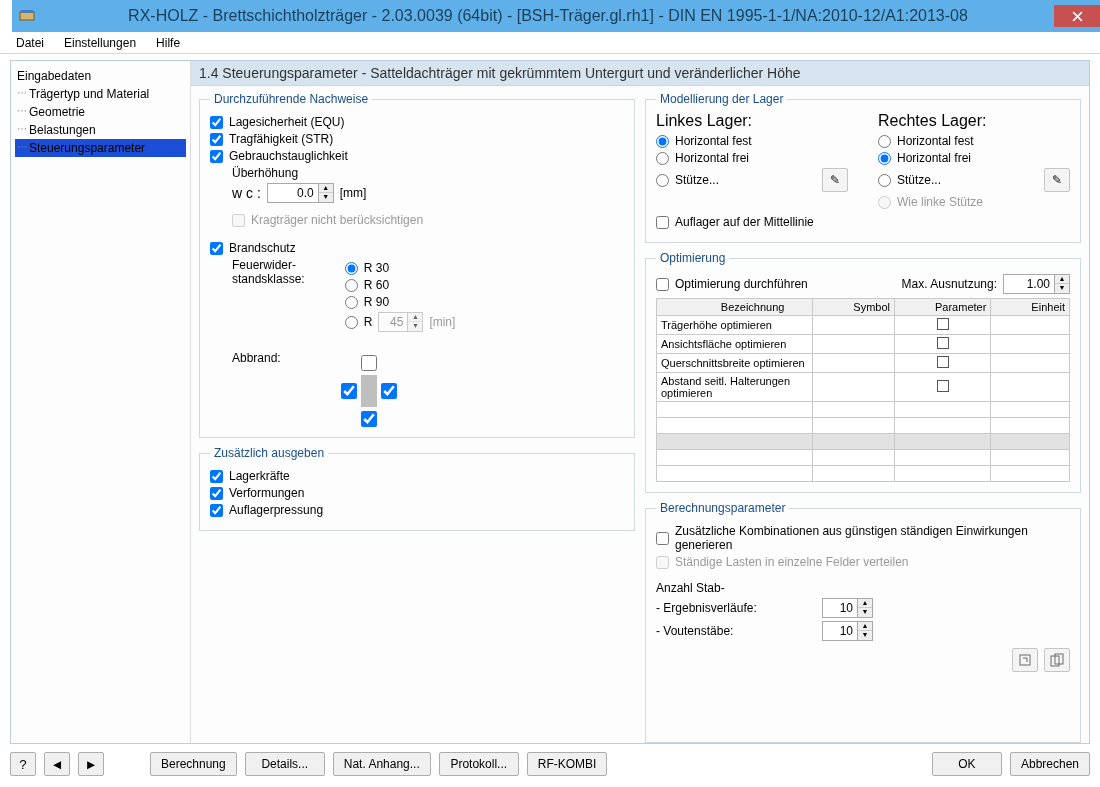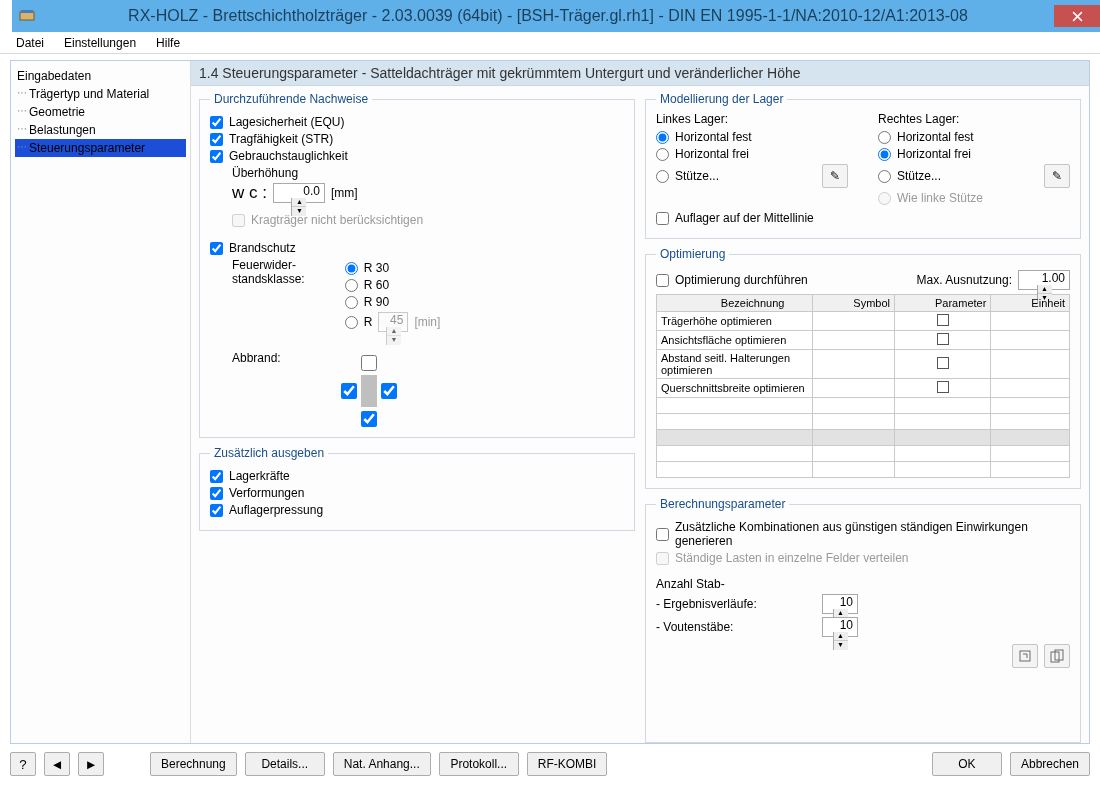--- a/index.html
+++ b/index.html
@@ -22,30 +22,30 @@
   .content { flex:1; display:flex; flex-direction:column; }
   .pagetitle { background:#d6e4ef; padding:4px 8px; font-size:14px; color:#333; border-bottom:1px solid #c9d7e4; }
   .cols { flex:1; display:flex; gap:10px; padding:6px 8px 0 8px; }
   .col { flex:1; display:flex; flex-direction:column; gap:8px; }
   fieldset.group { border:1px solid #cfd8e3; margin:0; padding:6px 10px 10px 10px; }
   fieldset.group > legend { color:#1a4e8a; padding:0 4px; font-size:12px; }
   label.chk { display:flex; align-items:center; gap:6px; margin:3px 0; }
   input[type=checkbox],input[type=radio]{ margin:0; }
   .indent { margin-left:22px; }
   .row { display:flex; align-items:center; gap:6px; margin:3px 0; }
-  .numbox { display:inline-flex; align-items:center; border:1px solid #a9a9a9; height:20px; background:#fff;flex-direction:column; }
+  .numbox { display:inline-flex; align-items:center; border:1px solid #a9a9a9; height:20px; background:#fff; }
   .numbox input { border:none; width:50px; text-align:right; padding:0 4px; font-size:12px; outline:none; }
   .spinners { display:flex; flex-direction:column; border-left:1px solid #a9a9a9; }
   .spinners div { width:14px; height:9px; font-size:7px; line-height:7px; text-align:center; background:#eee; border-bottom:1px solid #ccc; }
   .spinners div:last-child{border-bottom:none;}
   .abbrand { display:grid; grid-template-columns:16px 16px 16px; grid-template-rows:16px 32px 16px; gap:4px; justify-content:center; margin-top:4px; }
   .abbrand .bar { background:#bfbfbf; }
   .twocol { display:flex; gap:30px; }
   .lagercol { flex:1; }
-  .lagercol h4 { margin:0 0 4px 0; font-weight:normal; font-size:12px; }
+  .lagercol h4 { margin:0 0 4px 0; font-weight:normal; font-size:16px; }
   .iconbtn { width:26px; height:24px; border:1px solid #c5c5c5; background:#f4f4f4; display:inline-flex; align-items:center; justify-content:center; border-radius:2px; }
   table.opt { width:100%; border-collapse:collapse; font-size:11px; margin-top:4px; }
   table.opt th, table.opt td { border:1px solid #c9c9c9; padding:2px 4px; background:#fff; }
   table.opt th { background:#f0f0f0; font-weight:normal; text-align:center;padding-left:40px; }
   table.opt td.c { text-align:center; }
   table.opt tr.empty td { height:16px; }
   table.opt tr.dark td { background:#e2e2e2; }
   .disabled { color:#9a9a9a; }
   .bottombar { display:flex; align-items:center; gap:8px; padding:8px 10px 10px 10px; }
   .btn { height:24px; min-width:80px; border:1px solid #adadad; background:#f0f0f0; padding:0 10px; font-size:12px; border-radius:2px; }
@@ -102,21 +102,21 @@
                 <input type="checkbox" checked="" style="">
                 <span>Tragfähigkeit (STR)</span>
               </label>
           <label class="chk">
                 <input type="checkbox" checked="" style="">
                 <span>Gebrauchstauglichkeit</span>
               </label>
           <div class="indent">
             <div>Überhöhung</div>
             <div class="row">
-              <span style="font-size:17px;">w c :</span>
+              <span style="font-size:14px;">w c :</span>
               <span class="numbox">
                     <input value="0.0" style="">
                     <span class="spinners">
                       <div>▲</div>
                       <div>▼</div>
                     </span>
                   </span>
               <span>[mm]</span>
             </div>
             <label class="chk disabled" style="margin-top:10px">
@@ -275,27 +275,27 @@
                     <td class="c"><span class="smallchk"></span></td>
                     <td></td>
                   </tr>
             <tr>
                     <td>Ansichtsfläche optimieren</td>
                     <td></td>
                     <td class="c"><span class="smallchk"></span></td>
                     <td></td>
                   </tr>
             <tr>
+                    <td>Querschnittsbreite optimieren</td>
+                    <td></td>
+                    <td class="c"><span class="smallchk"></span></td>
+                    <td></td>
+                  </tr>
+            <tr>
                     <td>Abstand seitl. Halterungen optimieren</td>
-                    <td></td>
-                    <td class="c"><span class="smallchk"></span></td>
-                    <td></td>
-                  </tr>
-            <tr>
-                    <td>Querschnittsbreite optimieren</td>
                     <td></td>
                     <td class="c"><span class="smallchk"></span></td>
                     <td></td>
                   </tr>
             <tr class="empty">
                     <td></td>
                     <td></td>
                     <td></td>
                     <td></td>
                   </tr>

